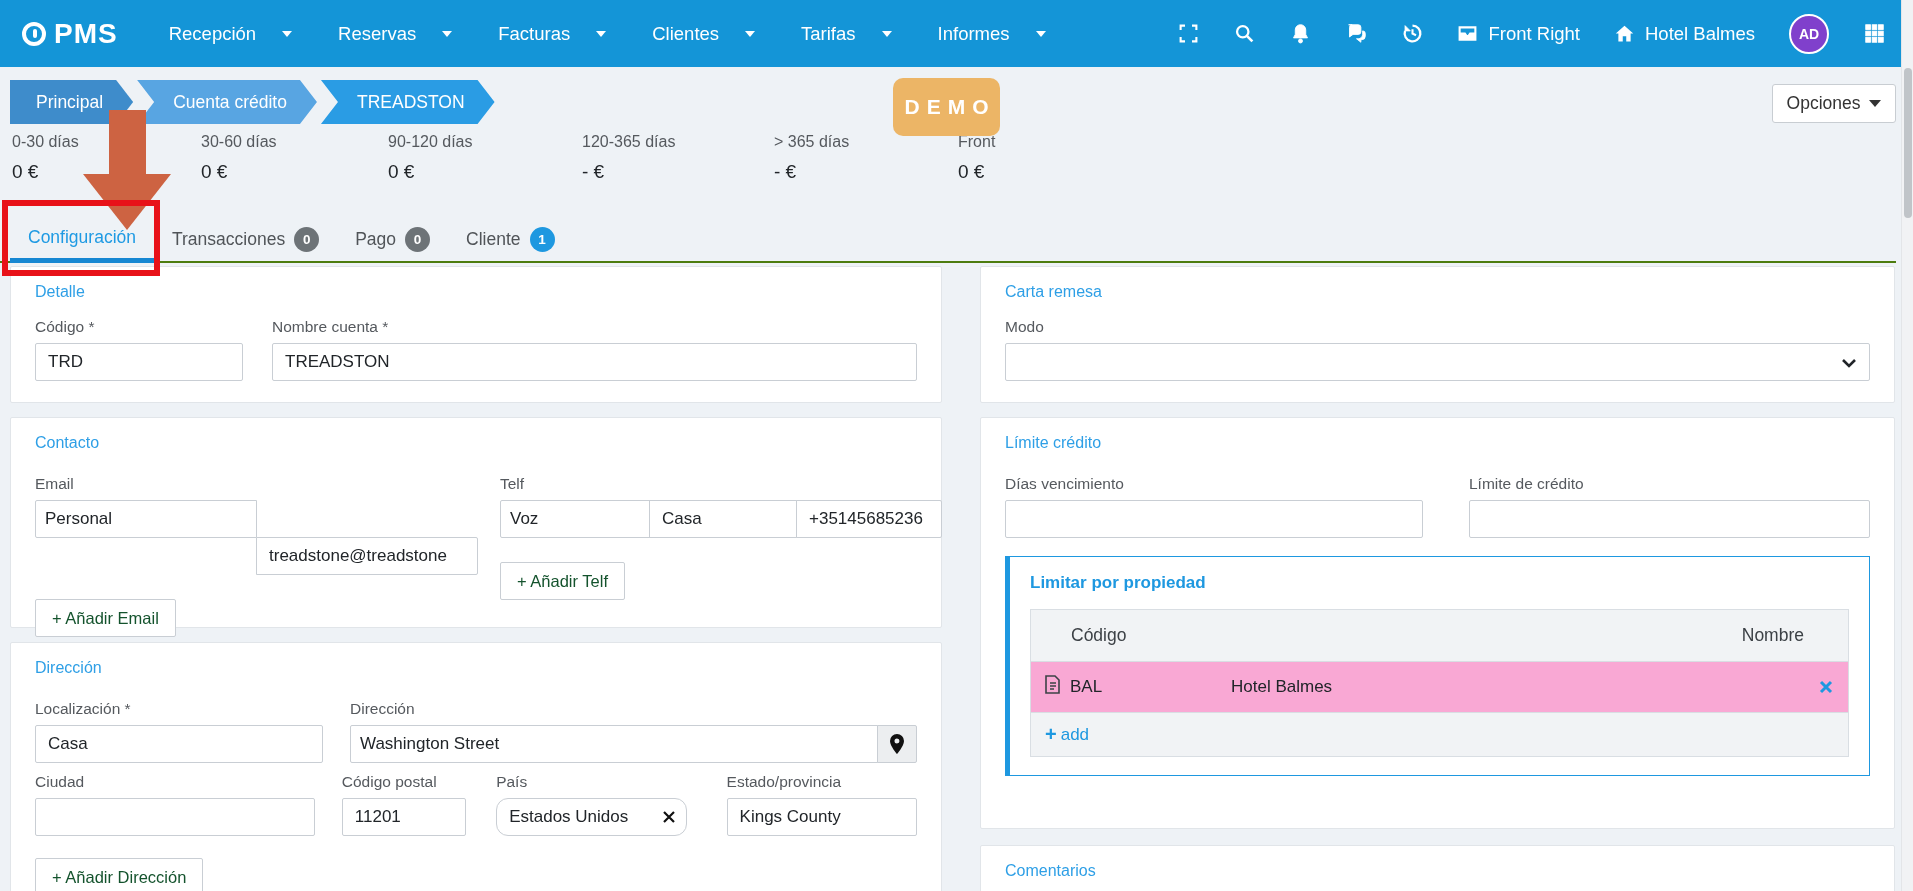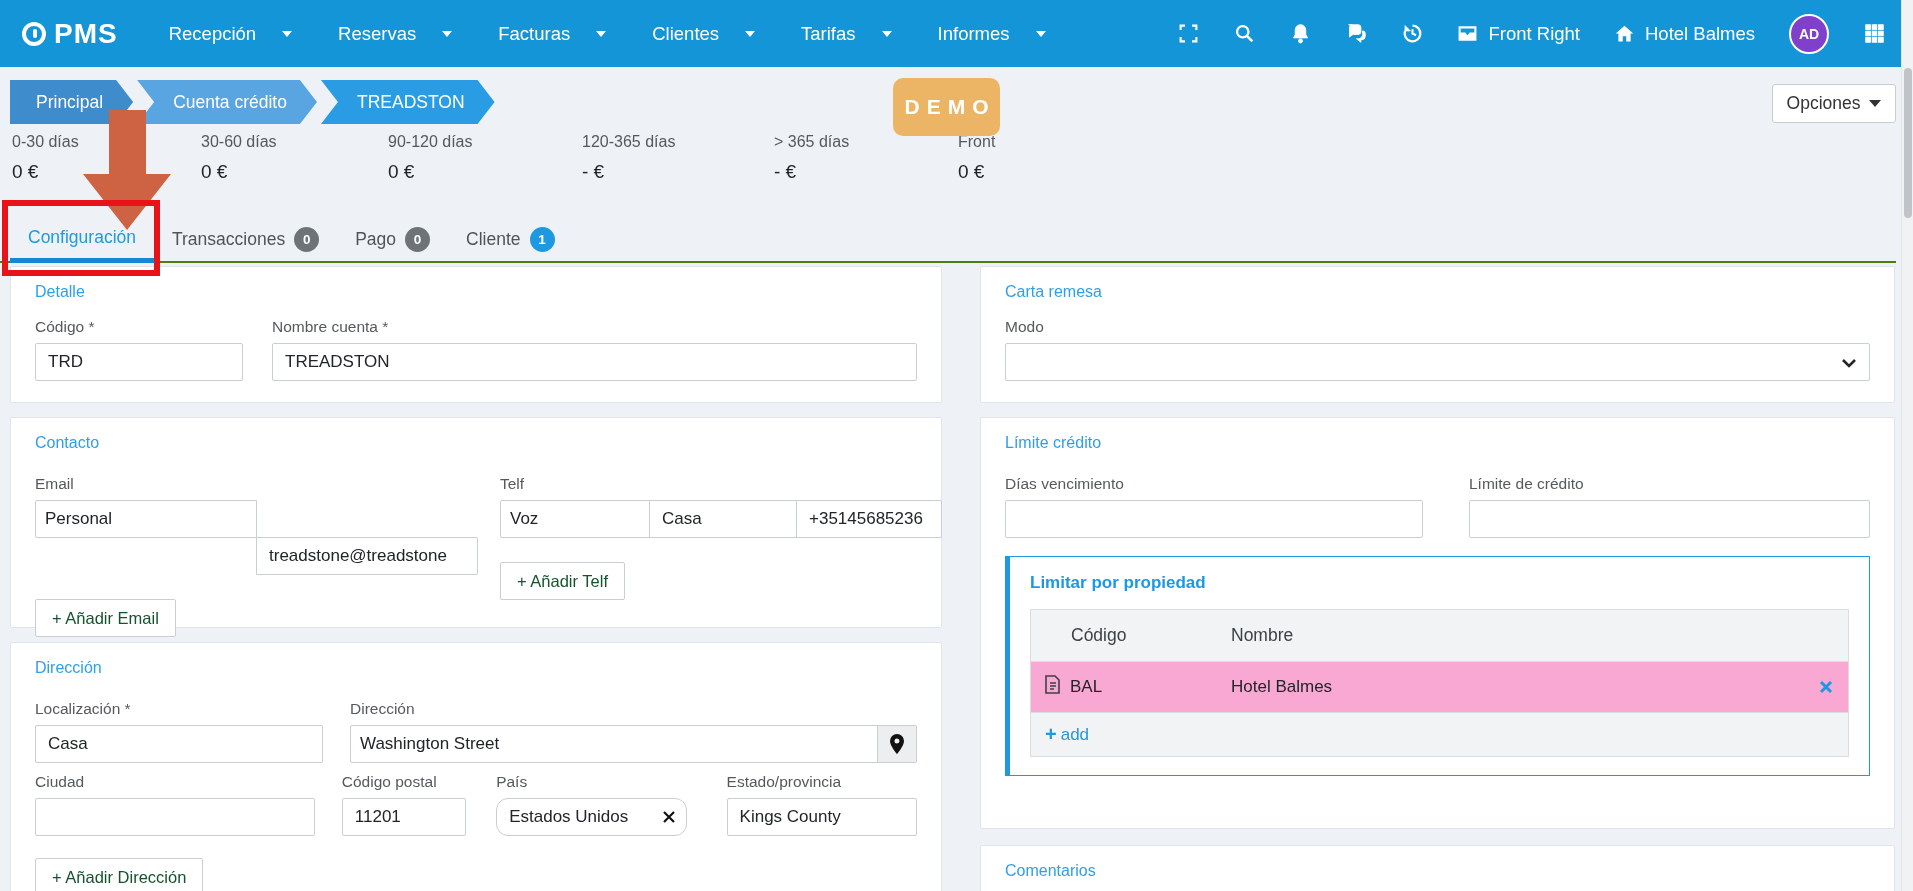--- a/index.html
+++ b/index.html
@@ -109,21 +109,21 @@
   .limit-panel { margin-top:18px; border:1px solid #1e98e0; border-left:5px solid #1e98e0; padding:16px 20px 18px 20px; }
   .limit-title { font-size:17px; font-weight:bold; color:#1e98e0; }
   .limit-descrow { display:flex; align-items:center; justify-content:space-between; margin-top:13px; }
   .limit-desc { font-size:17px; color:#212529; }
   .toggle { position:relative; width:92px; height:36px; background:#1e98e0; border-radius:3px; cursor:pointer; flex:none; }
   .toggle-label { position:absolute; left:14px; top:9px; color:#fff; font-size:14.5px; }
   .toggle-knob { position:absolute; right:3px; top:3px; width:32px; height:30px; background:#fff; border-radius:2px; }
 
   .ptable { margin-top:16px; border:1px solid #d9dee3; }
   .ptable-row { display:flex; align-items:center; }
-  .ptable-head { height:52px; background:#f1f3f5; border-bottom:1px solid #d9dee3; font-size:17.5px; color:#3c4146; }
+  .ptable-head { height:52px; background:#f1f3f5; border-bottom:1px solid #d9dee3; font-size:17.5px; color:#3c4146;text-align:right; }
   .ptable-body { height:50px; background:#f9a8d4; font-size:17px; }
   .ptable-foot { height:44px; background:#f1f3f5; border-top:1px solid #d9dee3; }
   .pt-col1 { width:200px; padding-left:40px; display:flex; align-items:center; gap:10px; }
   .pt-col1.with-icon { padding-left:14px; }
   .pt-col2 { flex:1; }
   .pt-colx { width:44px; display:flex; justify-content:center; }
   .doc-icon svg { width:15px; height:19px; stroke:#3c4146; fill:none; stroke-width:1.6; }
   .x-blue svg { width:14px; height:14px; stroke:#1e98e0; stroke-width:3; cursor:pointer; }
   .add-link { display:flex; align-items:center; gap:4px; color:#1e98e0; padding-left:14px; cursor:pointer; }
   .add-link .plus { font-size:20px; font-weight:bold; } .add-link .txt { font-size:17px; }

